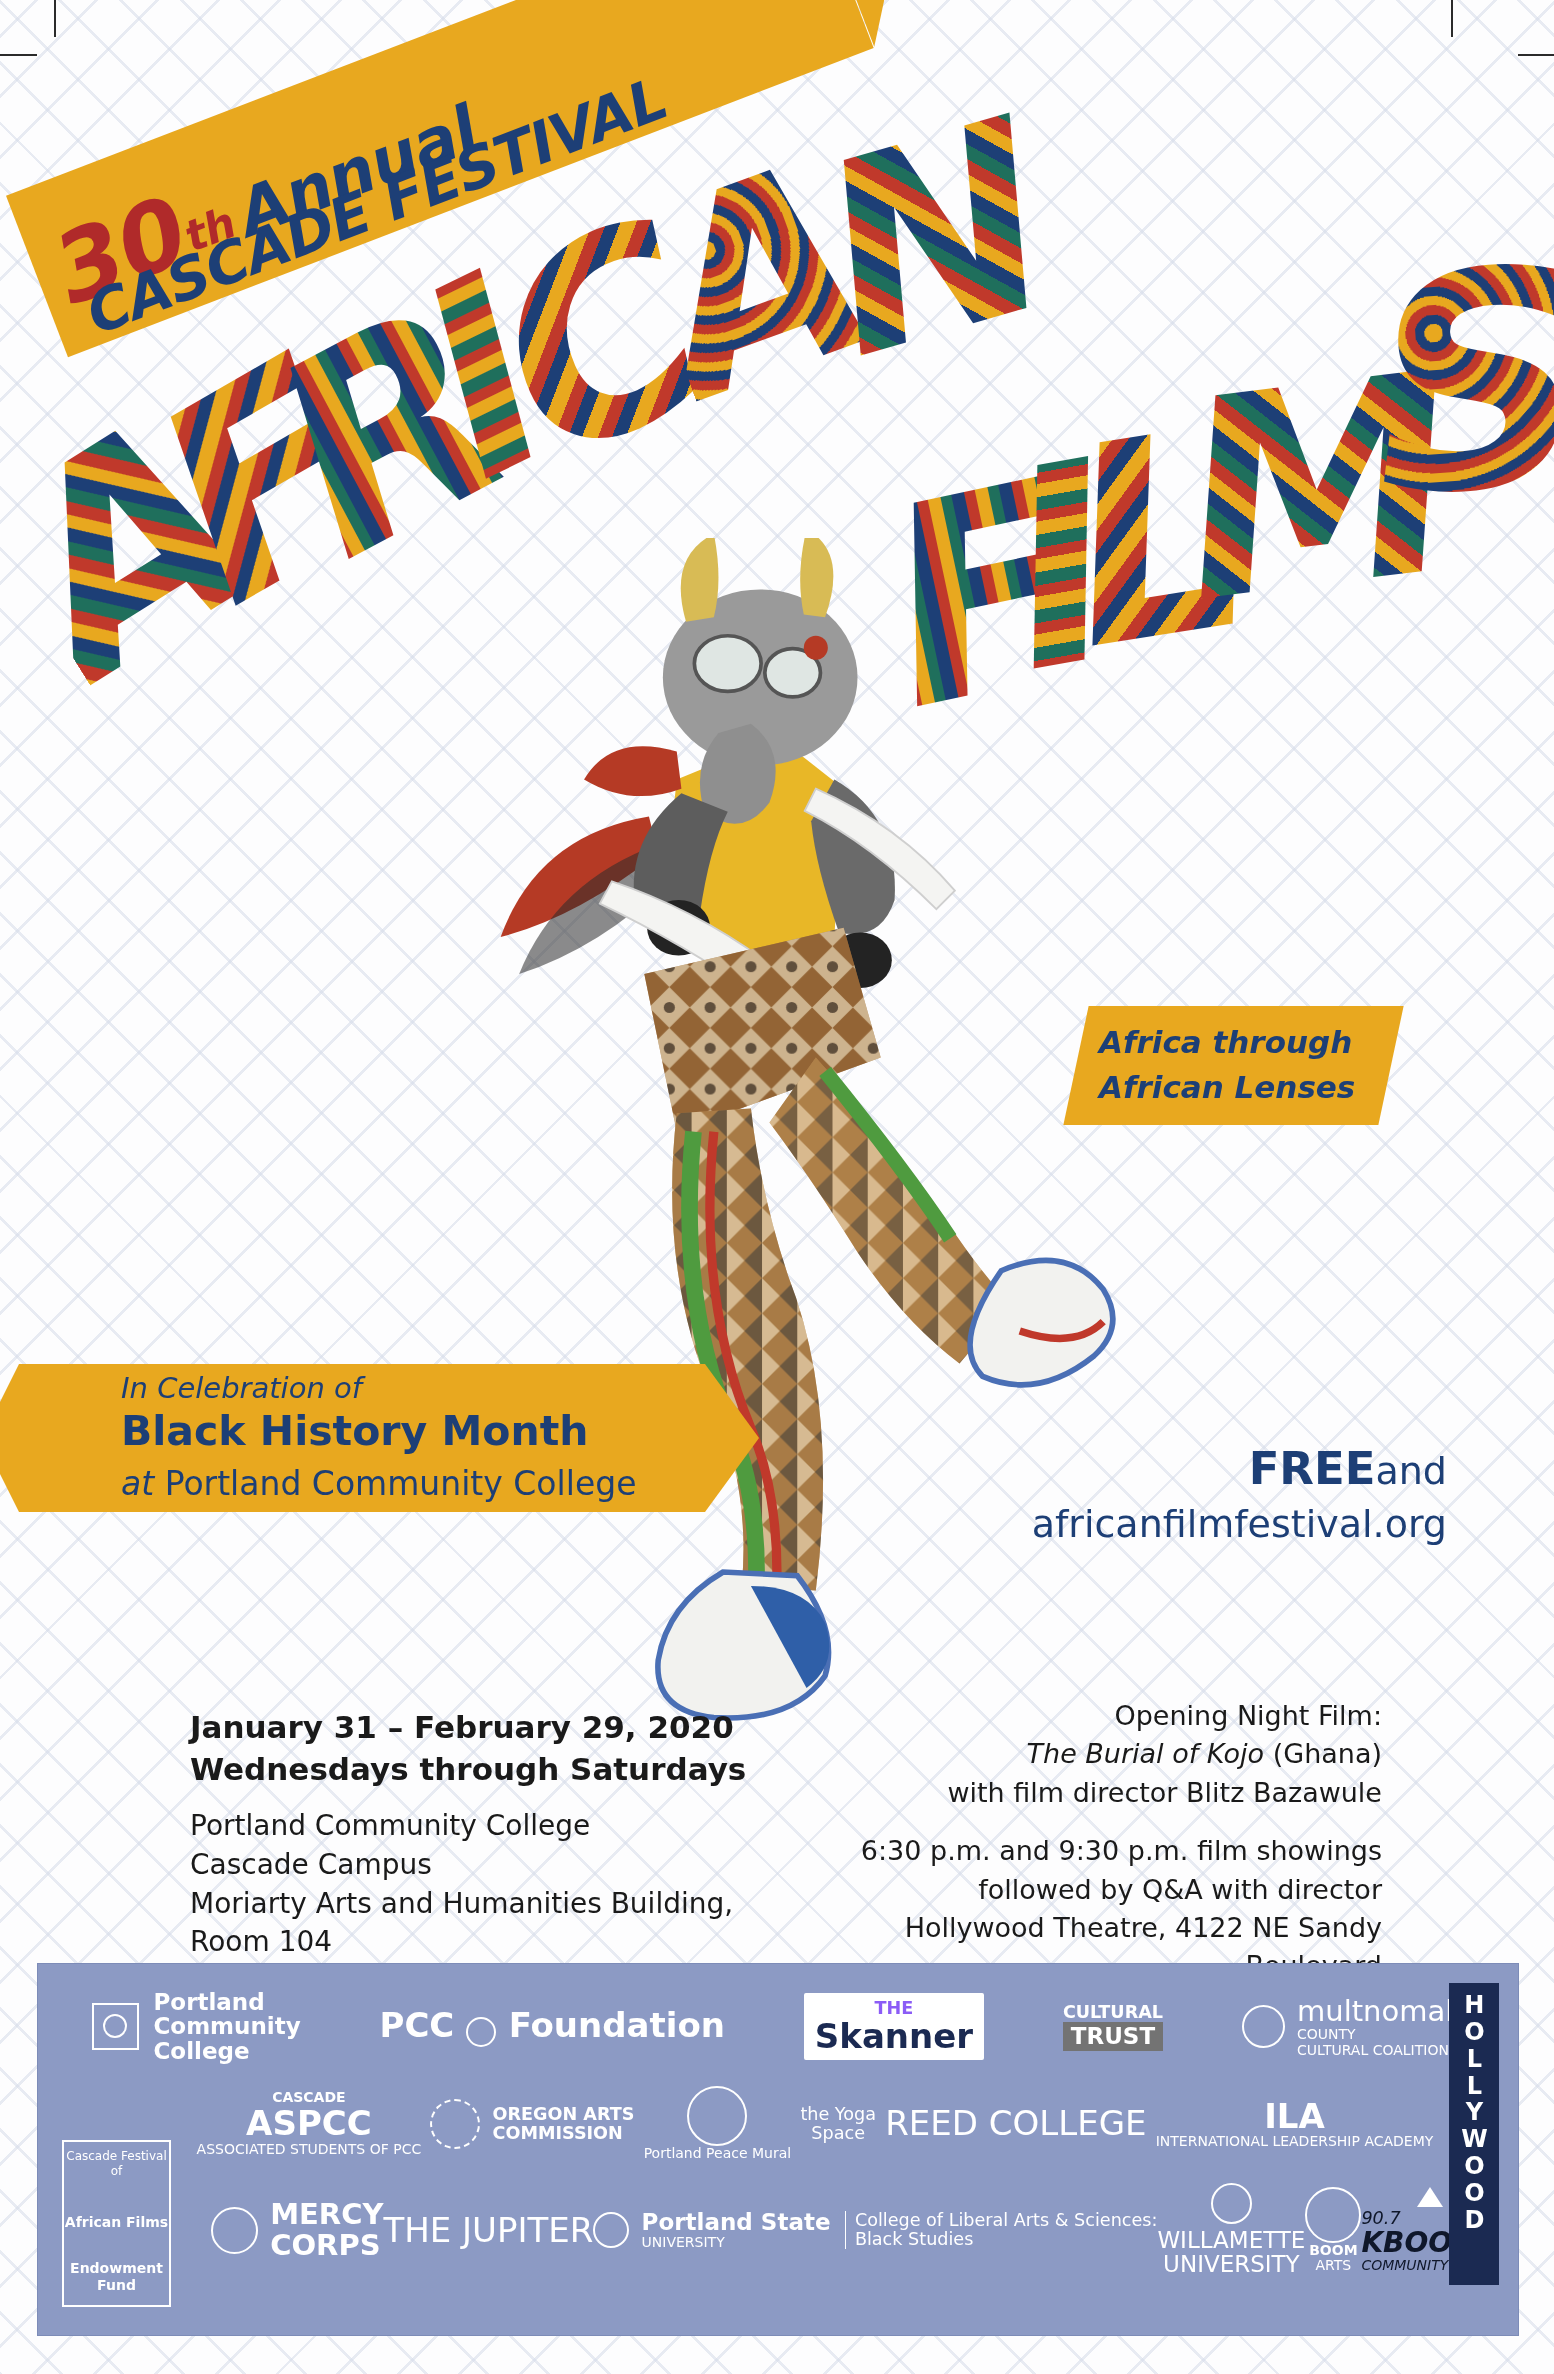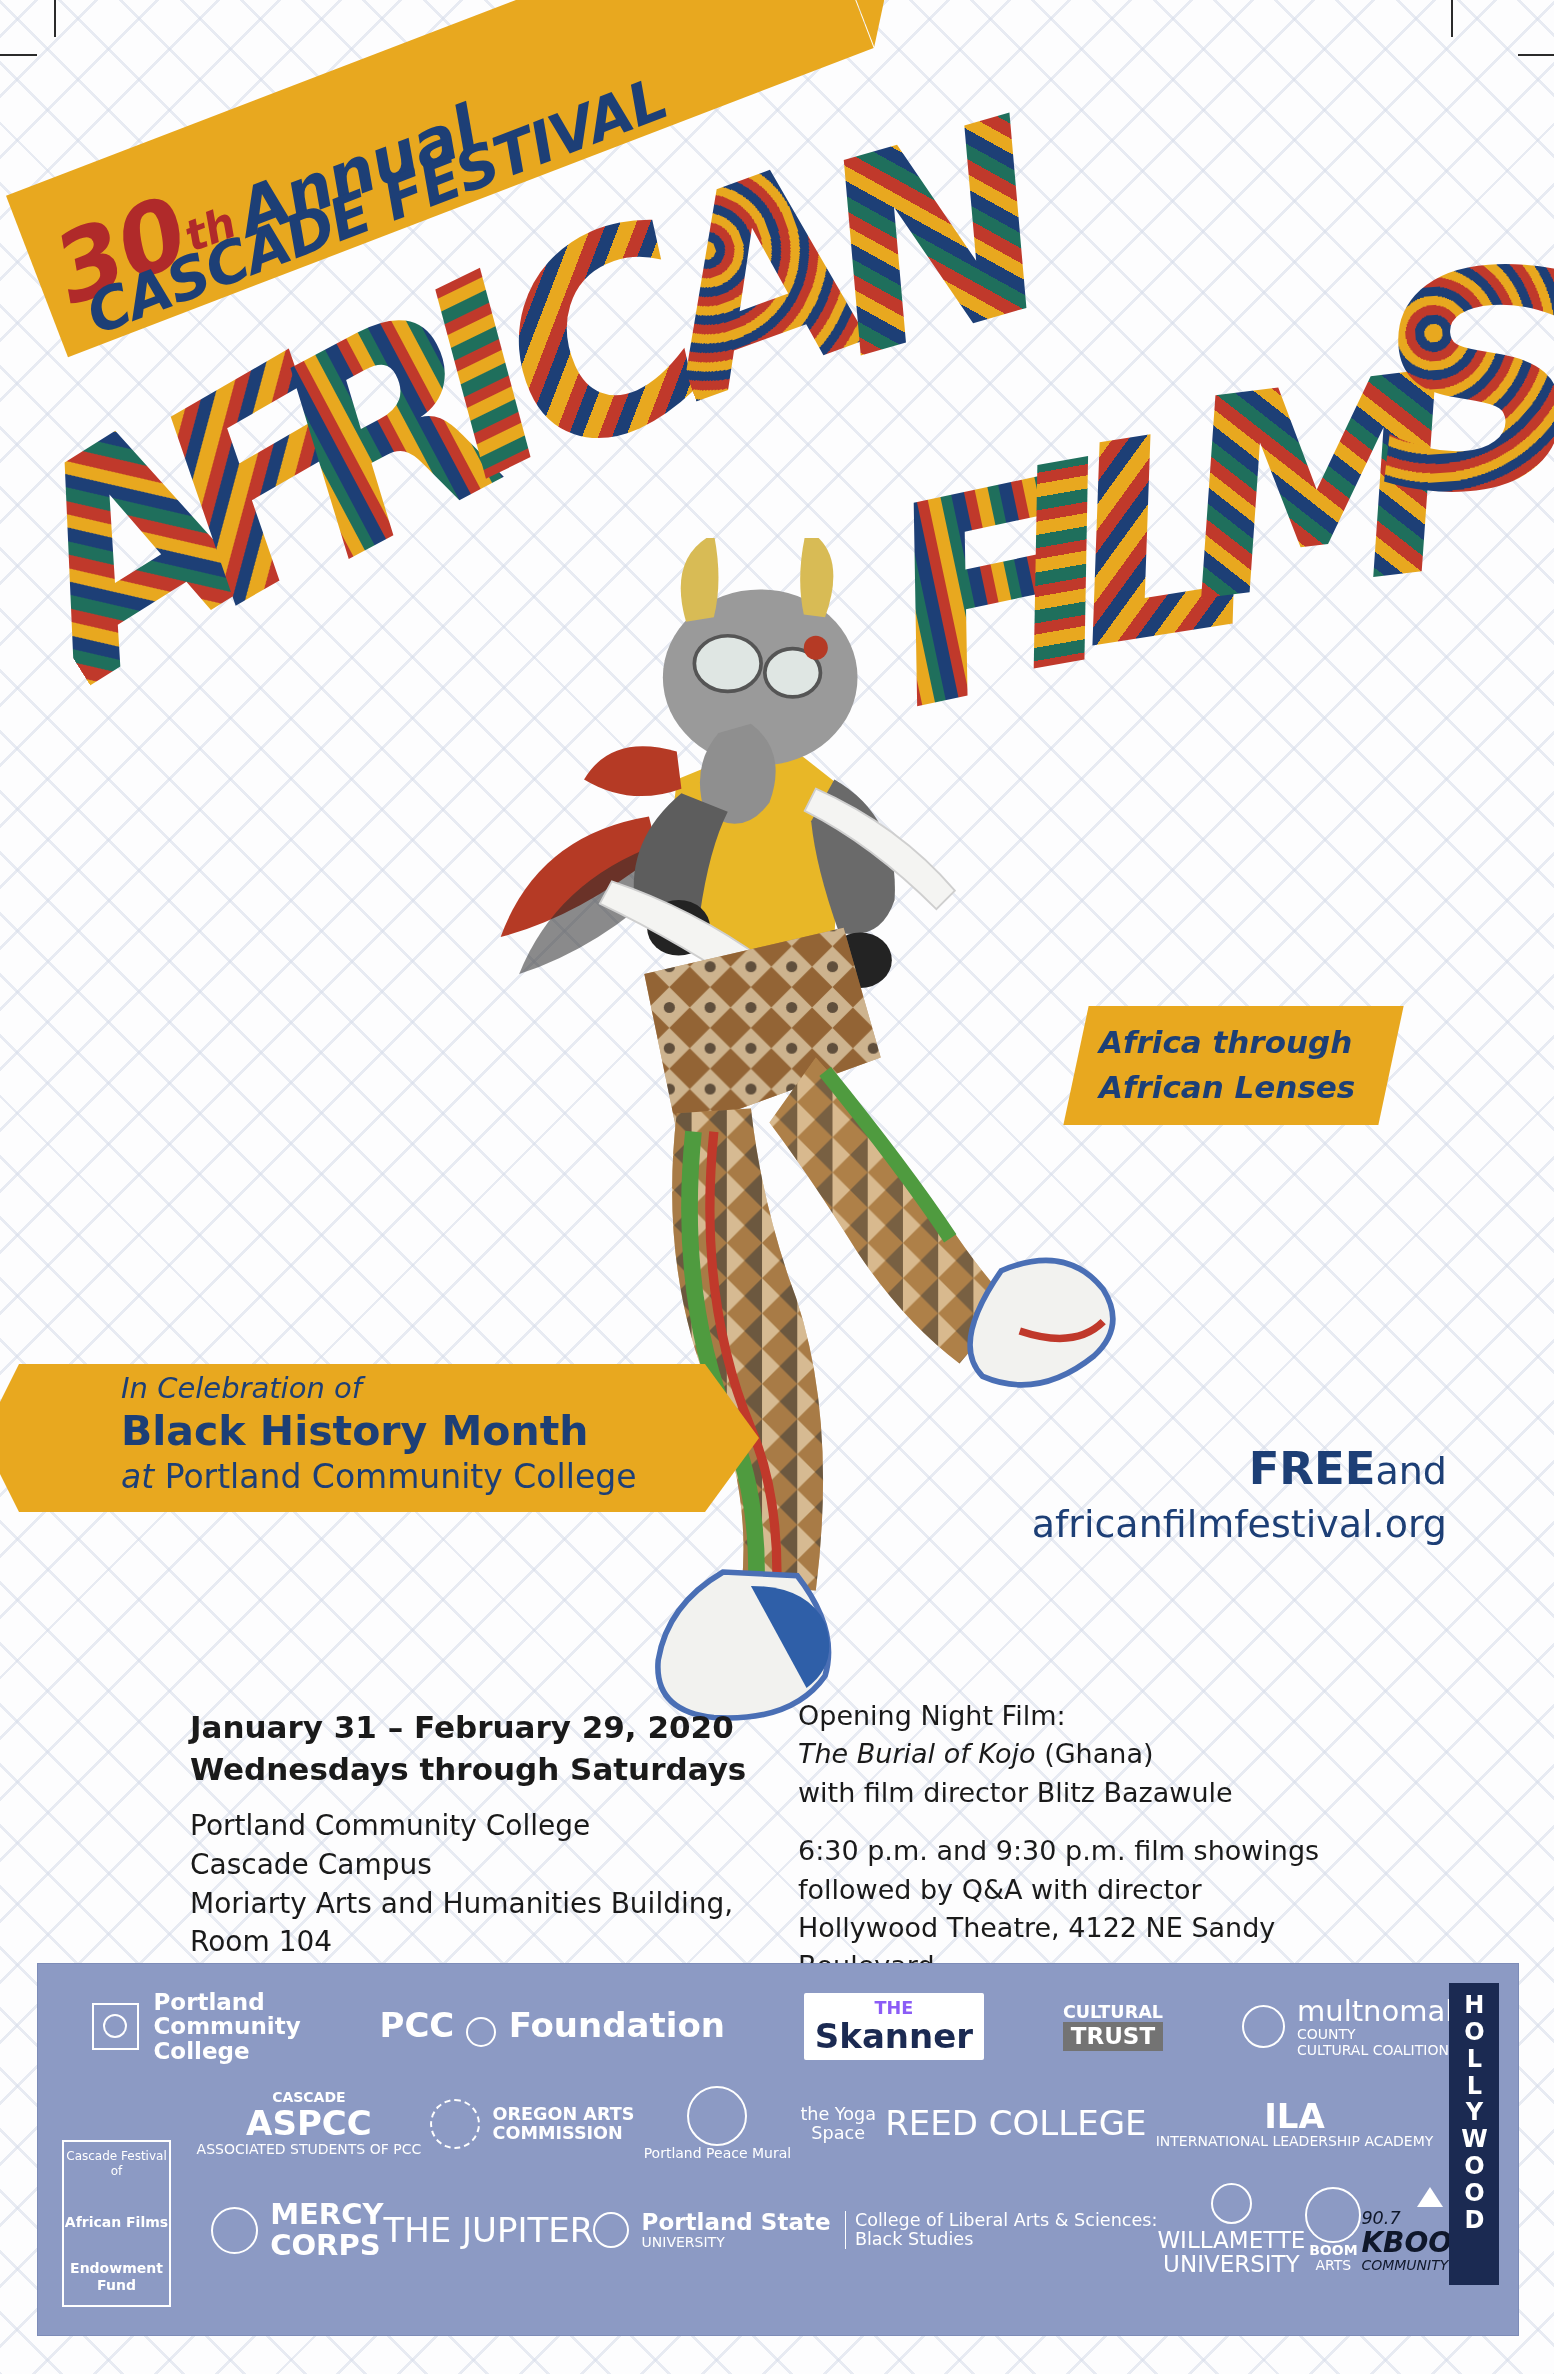--- a/index.html
+++ b/index.html
@@ -197,21 +197,21 @@
   }
   .bhm-text {
     position: absolute;
     left: 121px;
     top: 1371px;
     width: 649px;
     color: #1d3f76;
   }
   .bhm-l1 { font-family:"DejaVu Sans",sans-serif; font-style:italic; font-size:29px; }
   .bhm-l2 { font-family:"DejaVu Sans",sans-serif; font-weight:bold; font-size:41px; margin-top:1.9px; }
-  .bhm-l3 { font-family:"DejaVu Sans",sans-serif; font-size:33px; margin-top:2px; }
+  .bhm-l3 { font-family:"DejaVu Sans",sans-serif; font-size:33px; margin-top:9px; }
   .bhm-l3 em { font-style: italic; }
 
   .free-block {
     position: absolute;
     left: 928px;
     top: 1442px;
     width: 519px;
     text-align: right;
     color: #1d3f76;
     font-family: "DejaVu Sans", sans-serif;
@@ -231,20 +231,21 @@
     font-family: "DejaVu Sans", sans-serif;
   }
   .dates-h { font-weight: bold; font-size: 31px; line-height: 1.35; color:#1a1a1a; }
   .dates-body { font-size: 28px; line-height: 1.38; margin-top: 16.7px; color:#1a1a1a; }
 
   .opening-block {
     position: absolute;
     left: 798px;
     top: 1697px;
     width: 584px;
+    text-align: right;
     color: #1a1a1a;
     font-family: "DejaVu Sans", sans-serif;
     font-size: 27px;
     line-height: 1.42;
   }
   .opening-block .it { font-style: italic; }
   .opening-block .gap { display:block; height:20.4px; }
 
   
   .sponsors {

